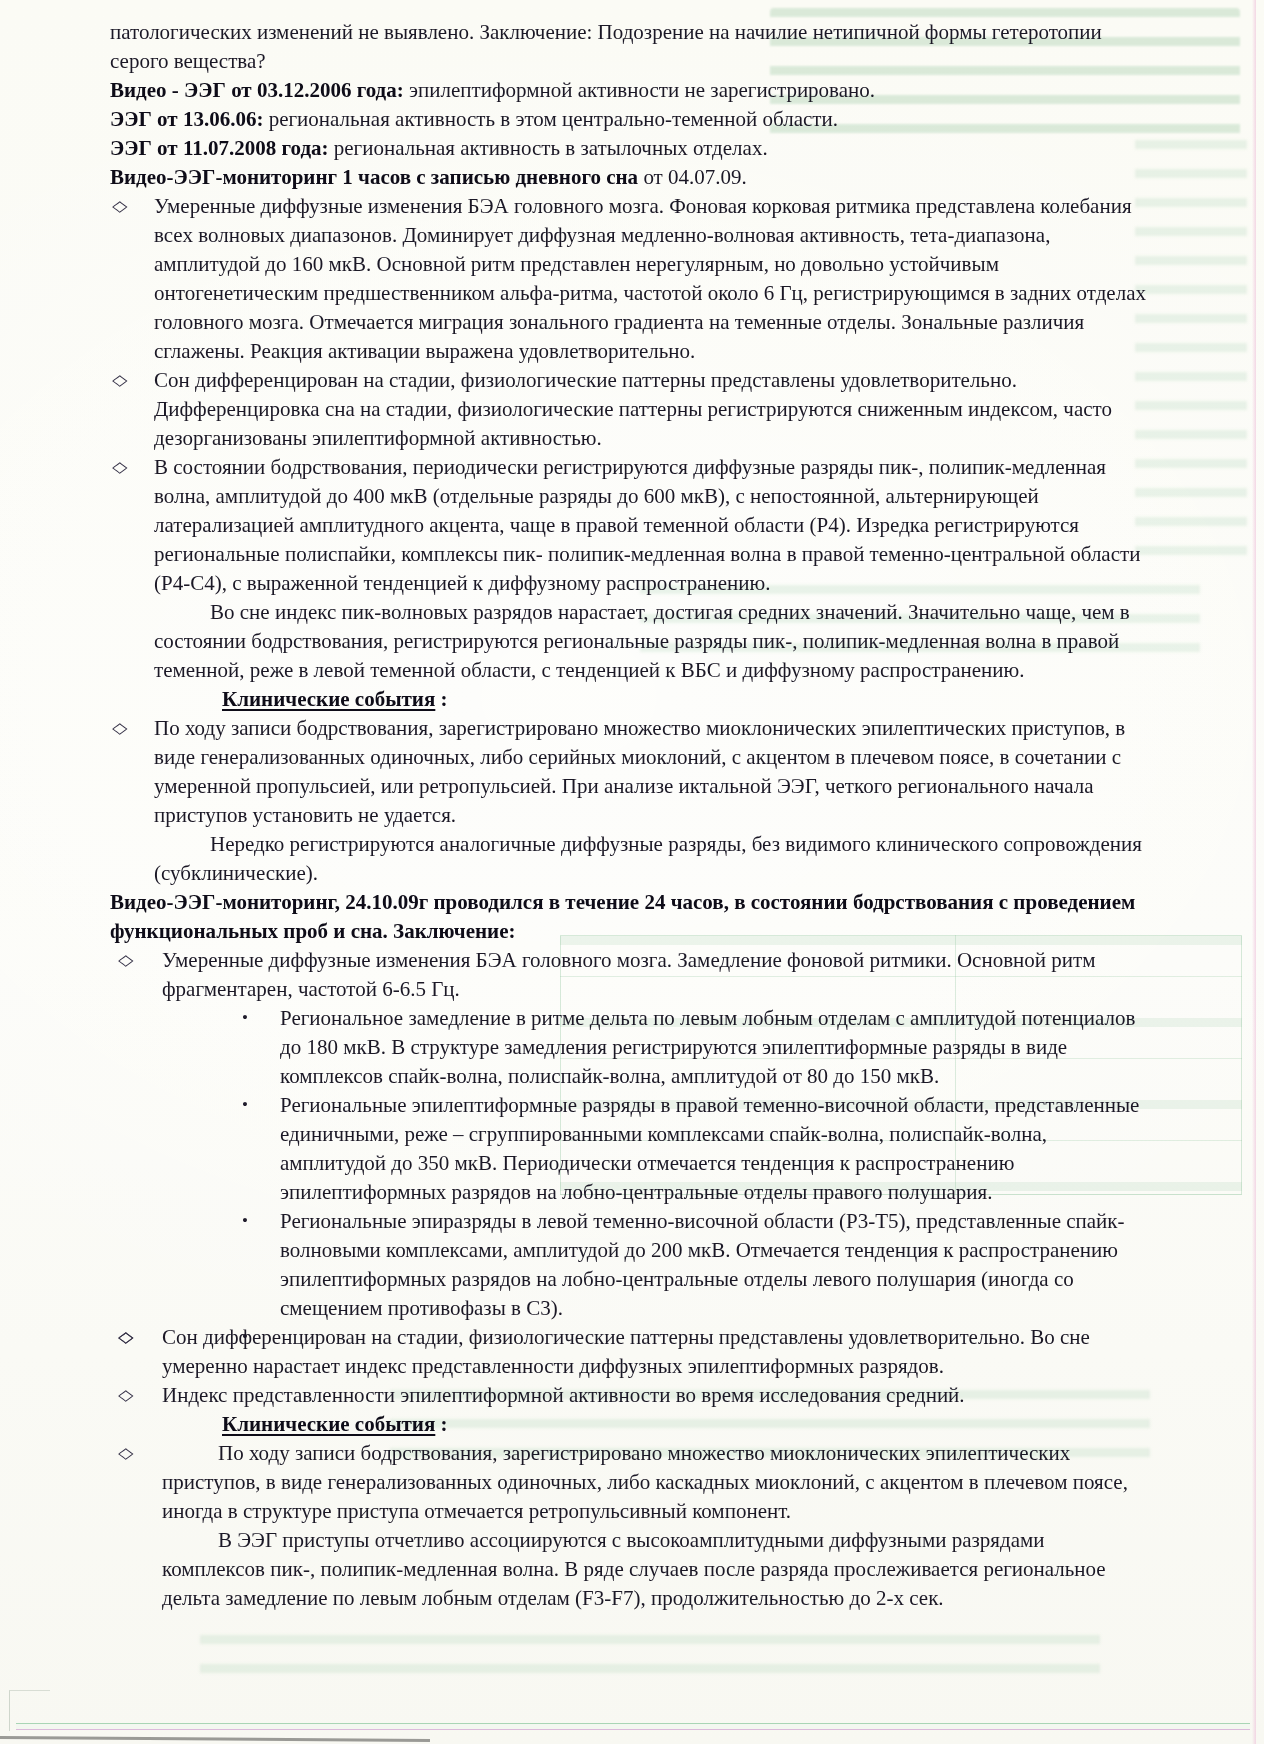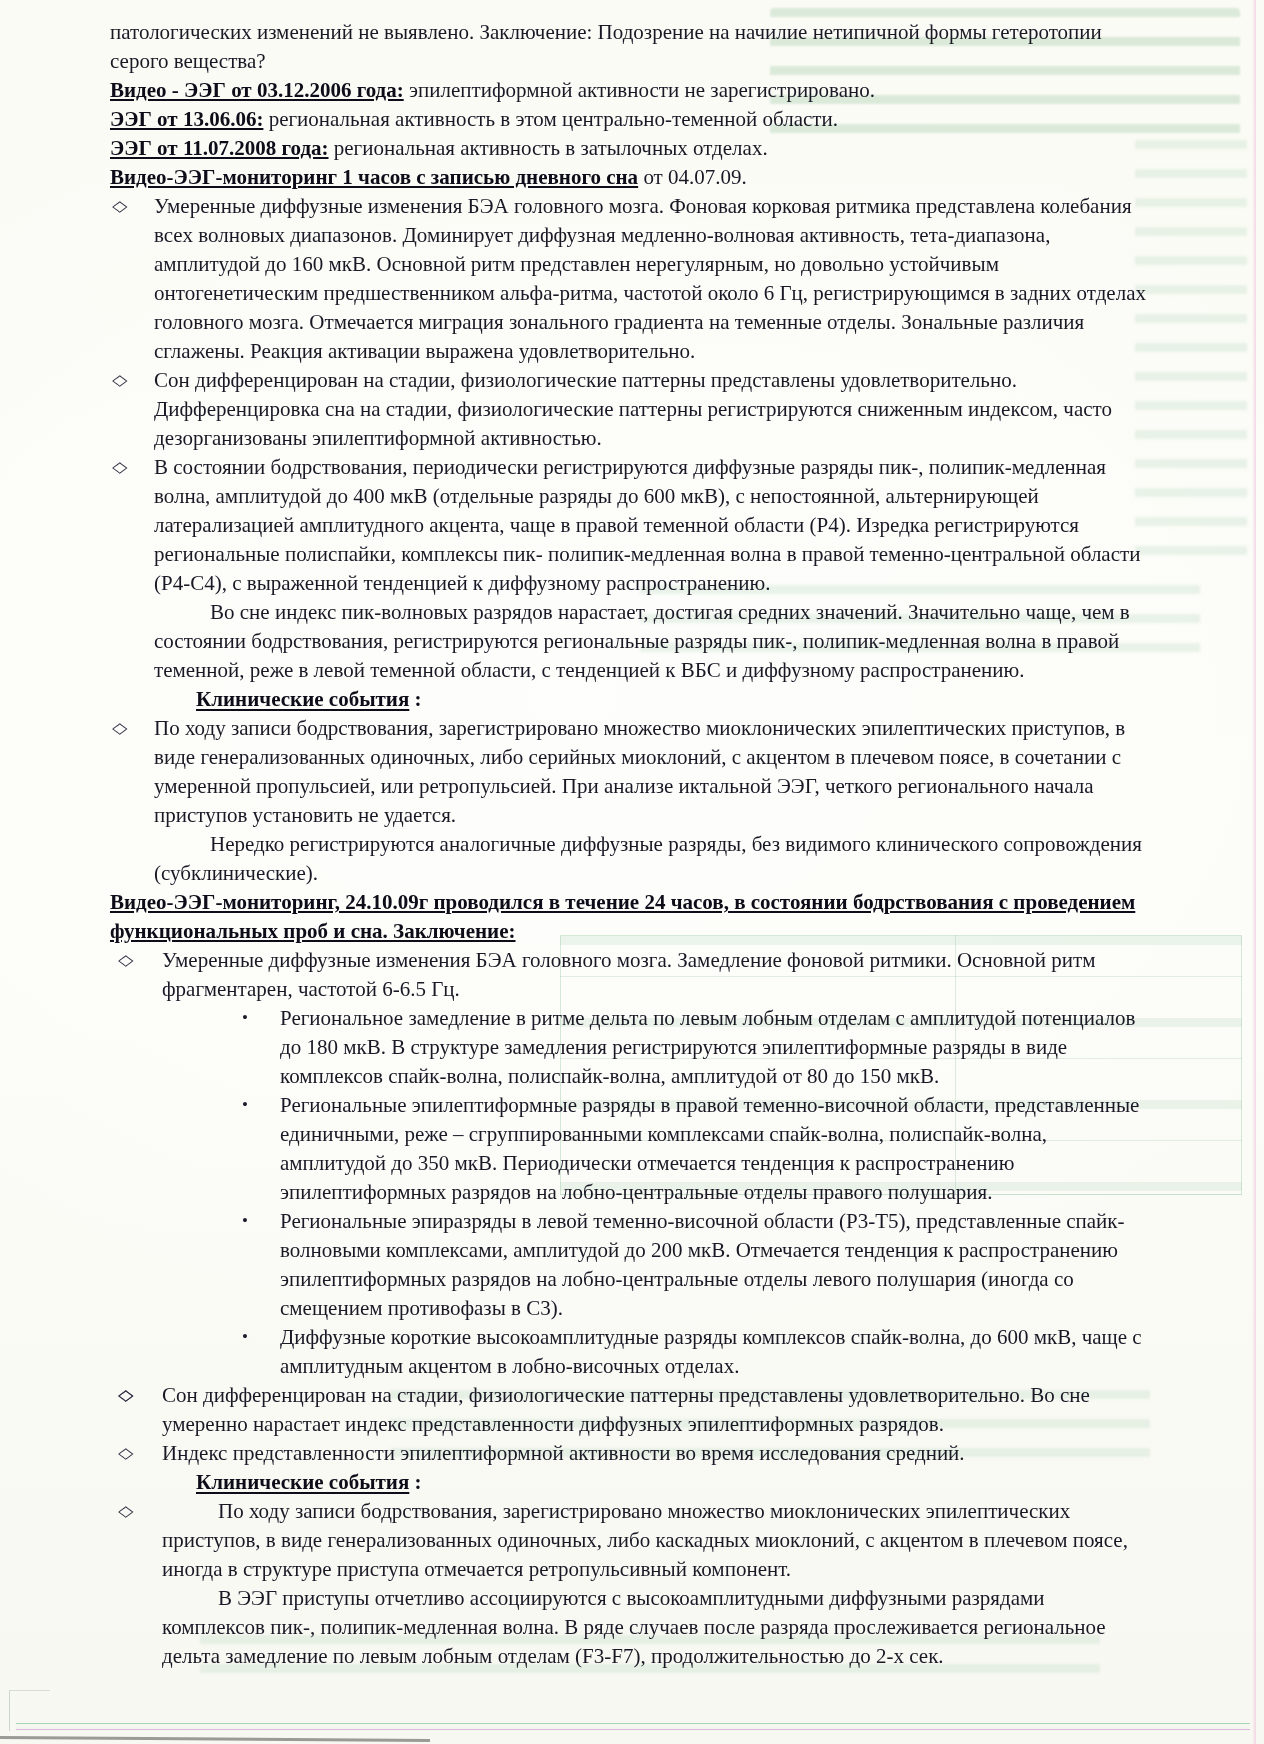--- a/index.html
+++ b/index.html
@@ -11,36 +11,36 @@
     background:
       radial-gradient(ellipse 1400px 1000px at 45% 40%, rgba(255,255,255,.55), rgba(255,255,255,0) 70%),
       linear-gradient(180deg,#fbfbf5 0%,#fcfcf8 55%,#f8f8f2 100%);
     overflow:hidden;
     font-family:"Liberation Serif","DejaVu Serif",serif;
     font-size:21px;line-height:29px;
     color:#1b1826;
   }
   .content{position:absolute;left:110px;top:18px;width:1042px;}
   .blk{margin:0;}
-  .b{font-weight:bold;color:#0e0c18;text-decoration:underline;}
+  .b{font-weight:bold;color:#0e0c18;}
   .u{text-decoration:underline;text-underline-offset:3px;}
   
   .d{position:relative;padding-left:44px;}
   .d .dm{
     position:absolute;left:4px;top:0px;
     font-size:15px;color:#343046;line-height:29px;
     transform:scaleX(1.35);
   }
   .d2 .dm{left:10px;}
   .d2{padding-left:52px;}
   
   .ip{padding-left:44px;text-indent:56px;}
   .ip2{padding-left:52px;text-indent:56px;}
   
-  .clin{margin-left:86px;font-weight:bold;color:#0e0c18;}
+  .clin{margin-left:112px;font-weight:bold;color:#0e0c18;}
   
   .bu{position:relative;padding-left:170px;}
   .bu .dm{position:absolute;left:132px;top:-1px;font-size:17px;color:#201c2c;}
   
   .flush{padding-left:0;}
   .firstindent{text-indent:56px;}
   
   .art{position:absolute;pointer-events:none;}
   .bleed{
     background:repeating-linear-gradient(to bottom, rgba(124,184,138,.26) 0 9px, rgba(124,184,138,0) 9px 29px);
@@ -140,21 +140,20 @@
     <div class="blk bu">
       <span class="dm">•</span>
       <span>Региональные эпилептиформные разряды в правой теменно-височной области, представленные единичными, реже – сгруппированными комплексами спайк-волна, полиспайк-волна, амплитудой до 350 мкВ. Периодически отмечается тенденция к распространению эпилептиформных разрядов на лобно-центральные отделы правого полушария.</span>
     </div>
     <div class="blk bu">
       <span class="dm">•</span>
       <span>Региональные эпиразряды в левой теменно-височной области (Р3-Т5), представленные спайк-волновыми комплексами, амплитудой до 200 мкВ.  Отмечается тенденция к распространению эпилептиформных разрядов на лобно-центральные отделы левого полушария (иногда со смещением противофазы в С3).</span>
     </div>
     <div class="blk bu">
       <span class="dm">•</span>
-      <span>Диффузные короткие высокоамплитудные разряды комплексов спайк-волна, до 600 мкВ, чаще с амплитудным акцентом в лобно-височных отделах.</span>
     </div>
 
     <div class="blk d d2">
       <span class="dm">◇</span>
     </div>
     <div class="blk d d2">
       <span class="dm">◇</span>
       <span>Сон дифференцирован на стадии, физиологические паттерны представлены удовлетворительно. Во сне умеренно нарастает индекс представленности диффузных эпилептиформных разрядов.</span>
     </div>
     <div class="blk d d2">

